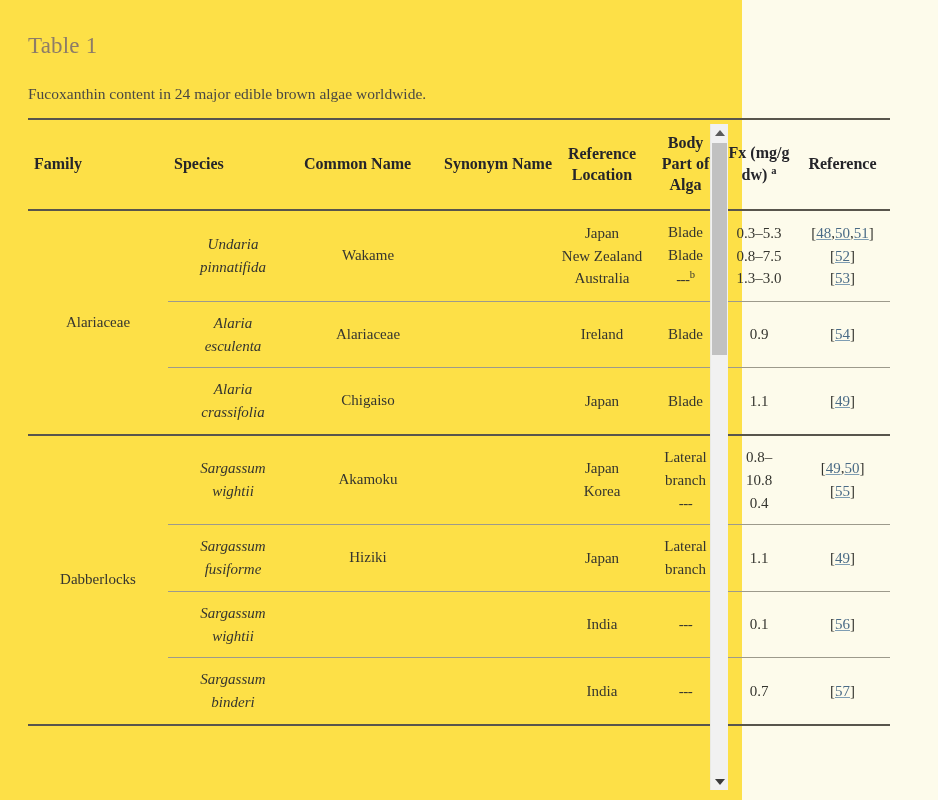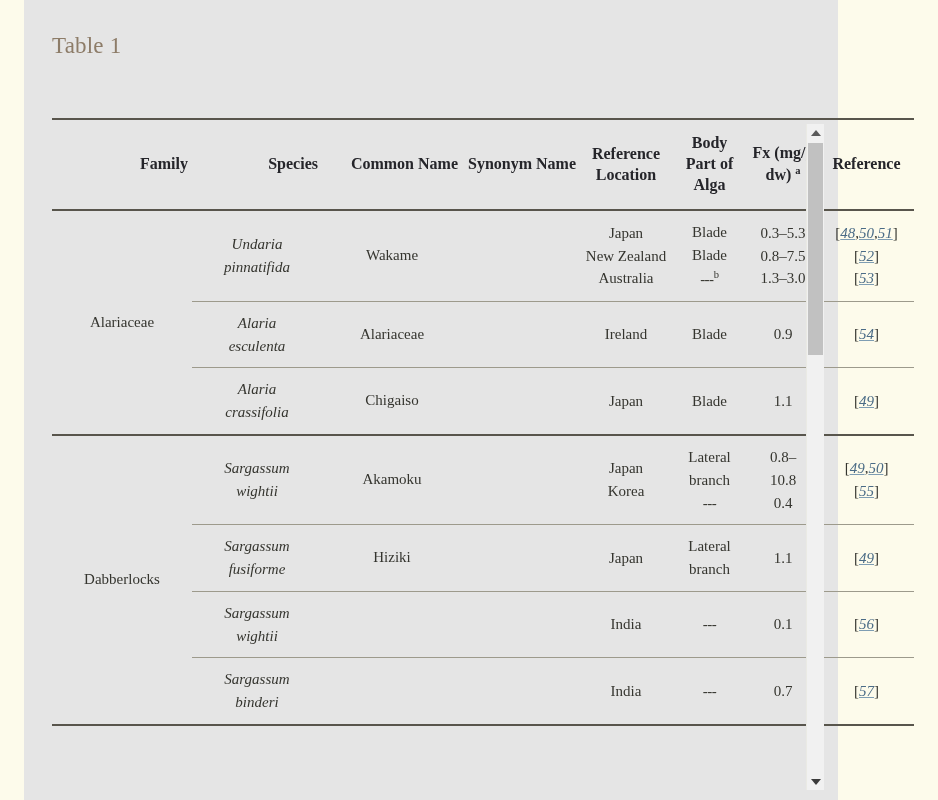--- a/index.html
+++ b/index.html
@@ -10,25 +10,24 @@
   body {
     width: 938px;
     height: 800px;
     overflow: hidden;
     font-family: "Liberation Serif", "DejaVu Serif", serif;
     color: #3a3a38;
   }
 
   .page {
     position: relative;
-    width: 814px;
+    width: 742px;
     height: 800px;
-    background: #e5e5e5;
+    background: #fde047;
     box-sizing: border-box;
-    margin-left: 24px;
   }
 
   .table-title {
     position: absolute;
     left: 28px;
     top: 32px;
     font-size: 23px;
     color: #8d7c68;
     letter-spacing: 0.2px;
     font-weight: normal;
@@ -74,21 +73,21 @@
     font-size: 16px;
     color: #25252a;
     text-align: center;
     vertical-align: middle;
     padding: 12px 4px 14px 4px;
     line-height: 1.32;
     border-top: 2px solid #58554c;
     border-bottom: 2px solid #58554c;
   }
   table.fx thead th.left {
-    text-align: right;
+    text-align: left;
     padding-left: 6px;
   }
 
   table.fx td {
     vertical-align: middle;
     text-align: center;
     padding: 10px 4px;
     line-height: 1.45;
     color: #35352f;
     font-size: 15px;
@@ -123,21 +122,20 @@
     font-weight: normal;
   }
   thead .sup { font-weight: bold; }
 
   .multi { display: block; line-height: 1.52; }
 
   .ref a {
     color: #4a6b86;
     text-decoration: underline;
     text-decoration-color: #7e9db3;
-    font-style: italic;
   }
   .ref { color: #35352f; white-space: nowrap; }
 
   .dash { letter-spacing: -0.5px; }
 
   
   .scrollbar {
     position: absolute;
     right: 14px;
     top: 124px;
@@ -174,20 +172,21 @@
     background: #c1c1c1;
     border-radius: 0;
   }
 </style>
 </head>
 <body>
 
 <div class="page">
 
   <div class="table-title">Table 1</div>
+  <div class="table-caption">Fucoxanthin content in 24 major edible brown algae worldwide.</div>
 
   <div class="scroll-area">
     <div class="table-wrap">
       <table class="fx">
         <colgroup>
           <col style="width:140px">
           <col style="width:130px">
           <col style="width:140px">
           <col style="width:118px">
           <col style="width:92px">

